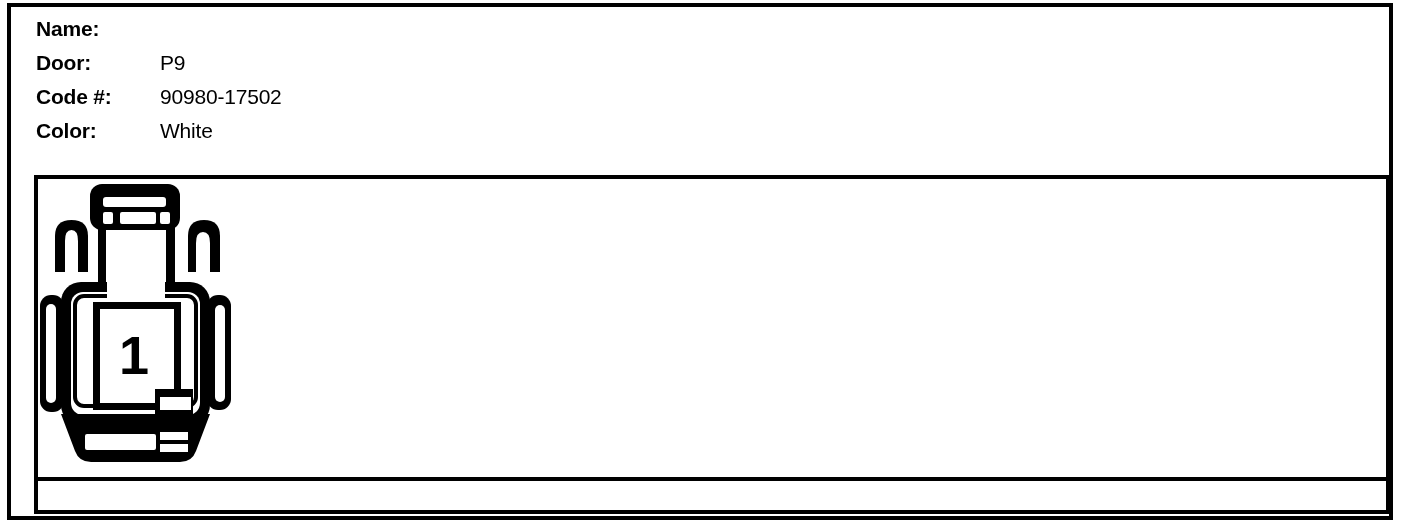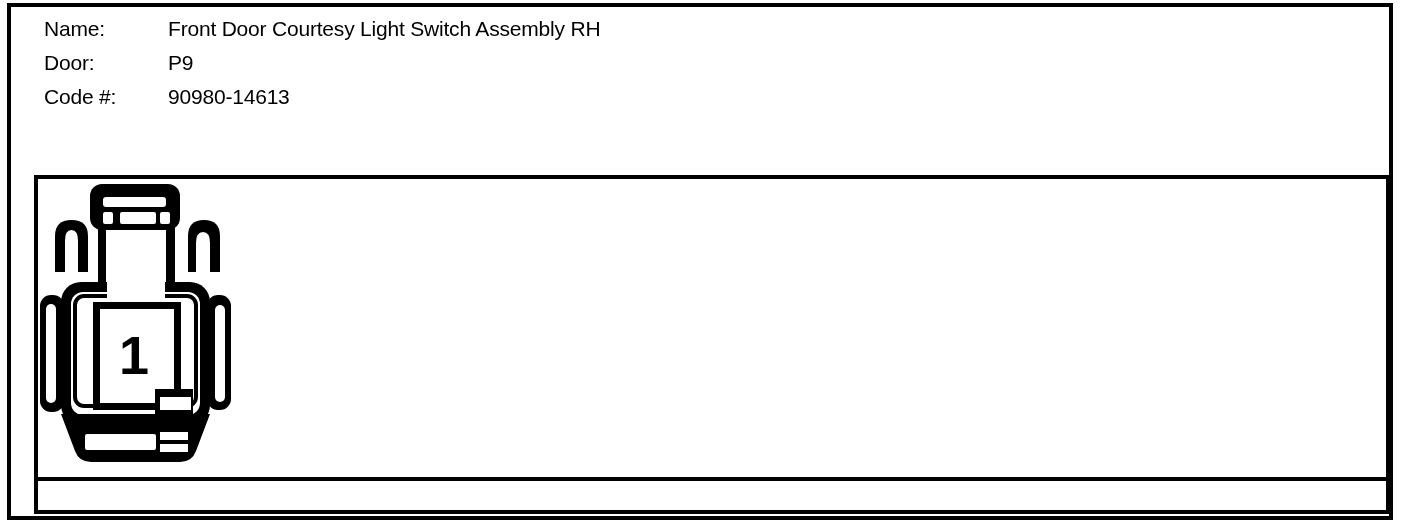--- a/index.html
+++ b/index.html
@@ -35,22 +35,21 @@
     height: 34px;
     align-items: flex-start;
     font-size: 21px;
     line-height: 25px;
     letter-spacing: -0.2px;
     white-space: nowrap;
   }
   .field-label {
     width: 124px;
     flex: 0 0 124px;
-    font-weight: normal;
-    margin-left: 8px;
+    font-weight: bold;
   }
   .field-value {
     flex: 1 1 auto;
   }
   .diagram-box {
     position: absolute;
     left: 34px;
     top: 175px;
     width: 1356px;
     height: 306px;
@@ -86,29 +85,32 @@
   }
 </style>
 </head>
 <body>
 
 <div class="page-border"></div>
 
 <div class="header-fields">
   <div class="field-row">
     <span class="field-label">Name:</span>
-    <span class="field-value">Front Door Courtesy Light Switch Assembly RH</span>
   </div>
   <div class="field-row">
     <span class="field-label">Door:</span>
     <span class="field-value">P9</span>
   </div>
   <div class="field-row">
     <span class="field-label">Code #:</span>
-    <span class="field-value">90980-14613</span>
+    <span class="field-value">90980-17502</span>
+  </div>
+  <div class="field-row">
+    <span class="field-label">Color:</span>
+    <span class="field-value">White</span>
   </div>
 </div>
 
 <div class="diagram-box"></div>
 <div class="bottom-strip"></div>
 
 <div class="connector">
   <svg width="210" height="290" viewBox="0 0 210 290" xmlns="http://www.w3.org/2000/svg">
 
     <g>

